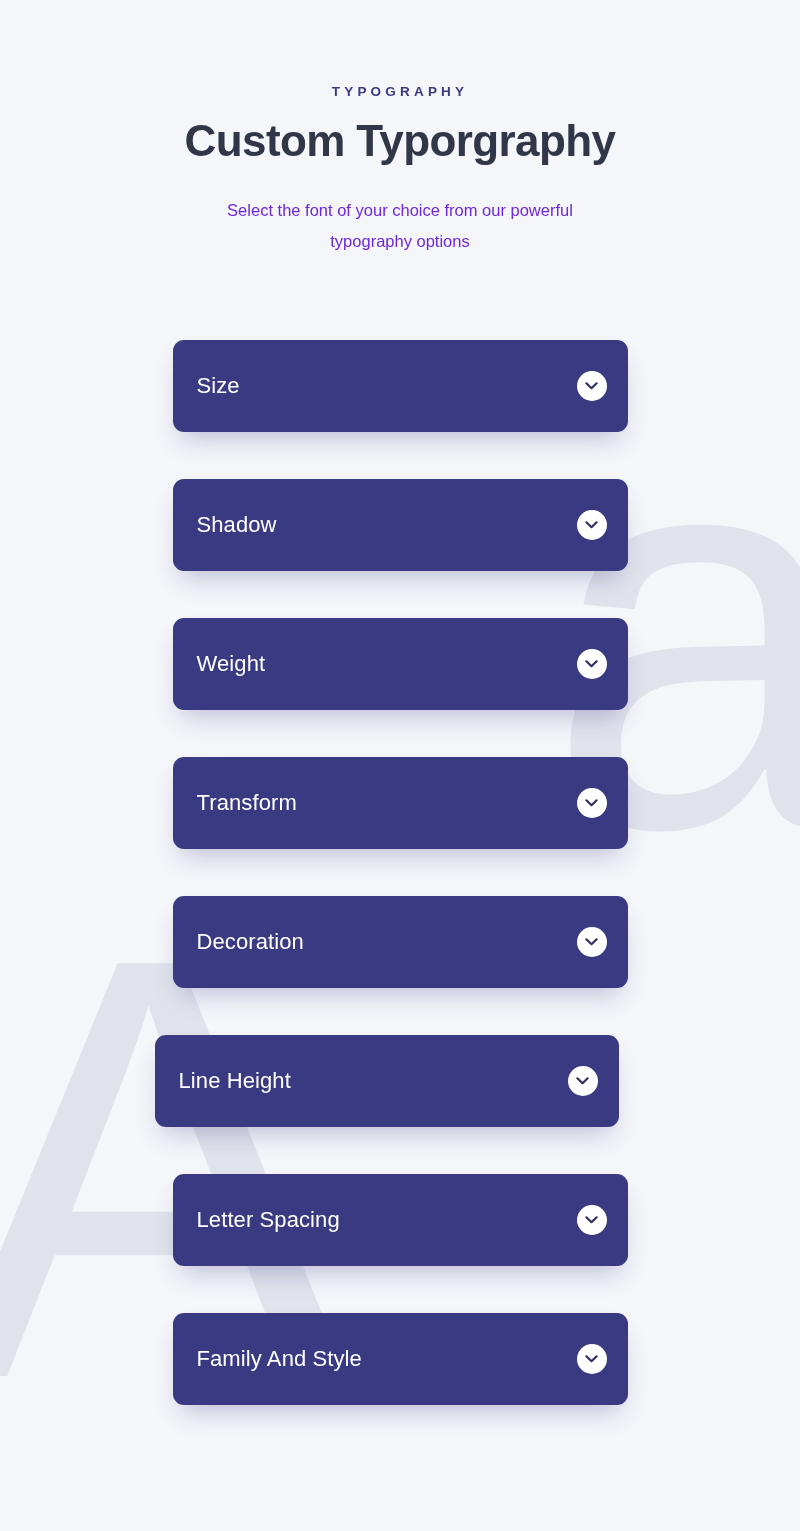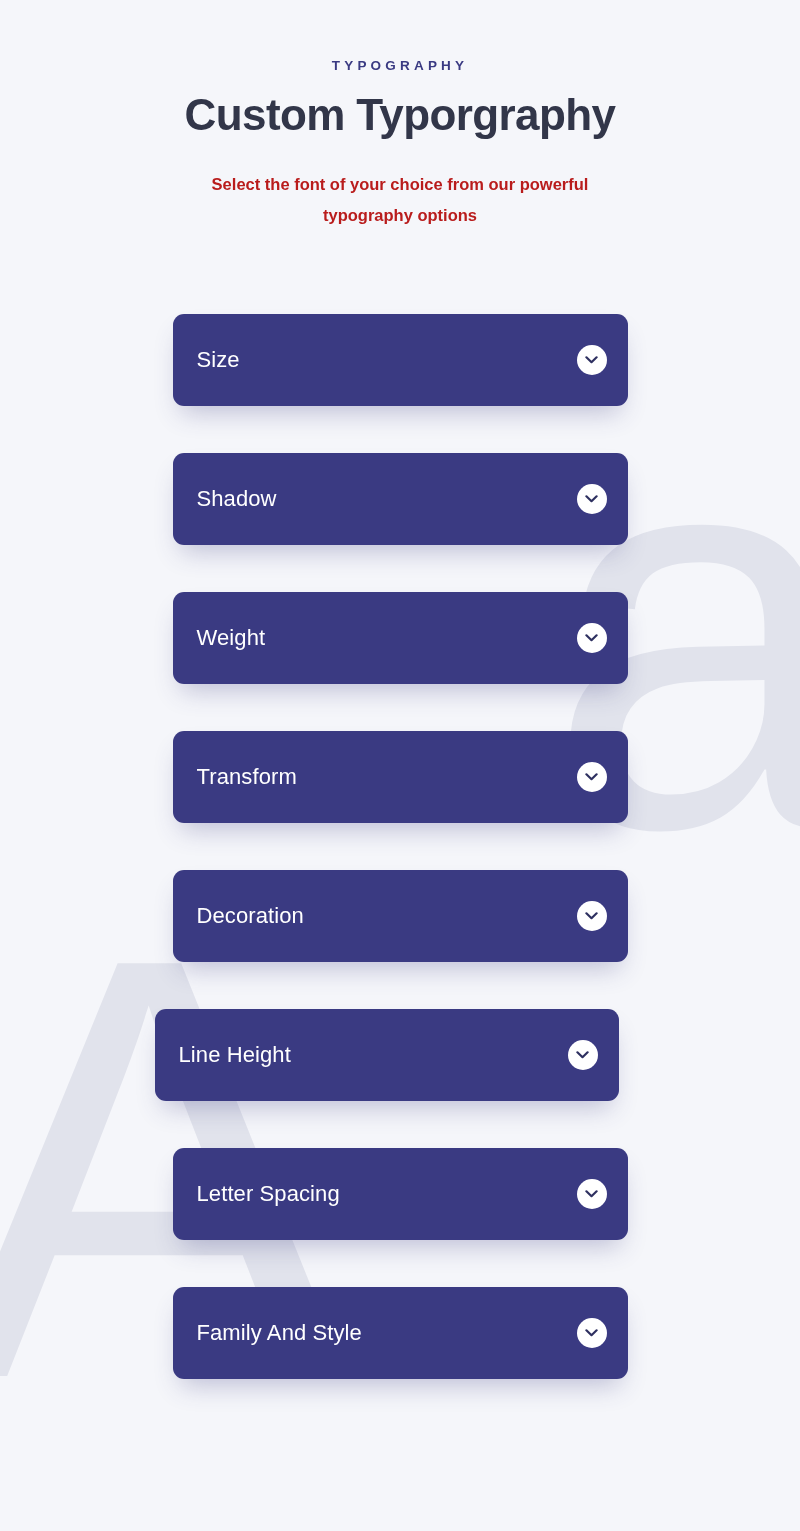--- a/index.html
+++ b/index.html
@@ -47,21 +47,21 @@
     top: 868px;
     font-size: 600px;
     font-weight: 400;
   }
 
   
   .page {
     position: relative;
     z-index: 2;
     width: 800px;
-    padding-top: 58px;
+    padding-top: 84px;
   }
 
   .header {
     text-align: center;
   }
 
   .eyebrow {
     font-size: 13.5px;
     font-weight: 700;
     letter-spacing: 4.2px;
@@ -76,22 +76,22 @@
     letter-spacing: -0.6px;
     color: #323649;
   }
 
   .subtitle {
     margin: 0 auto;
     margin-top: 29px;
     width: 400px;
     font-size: 16.5px;
     line-height: 31px;
-    color: #b91c1c;
-    font-weight: 700;
+    color: #6d28d9;
+    font-weight: 400;
   }
 
   
   .accordion {
     margin-top: 83px;
     display: flex;
     flex-direction: column;
     align-items: center;
     gap: 47px;
   }

